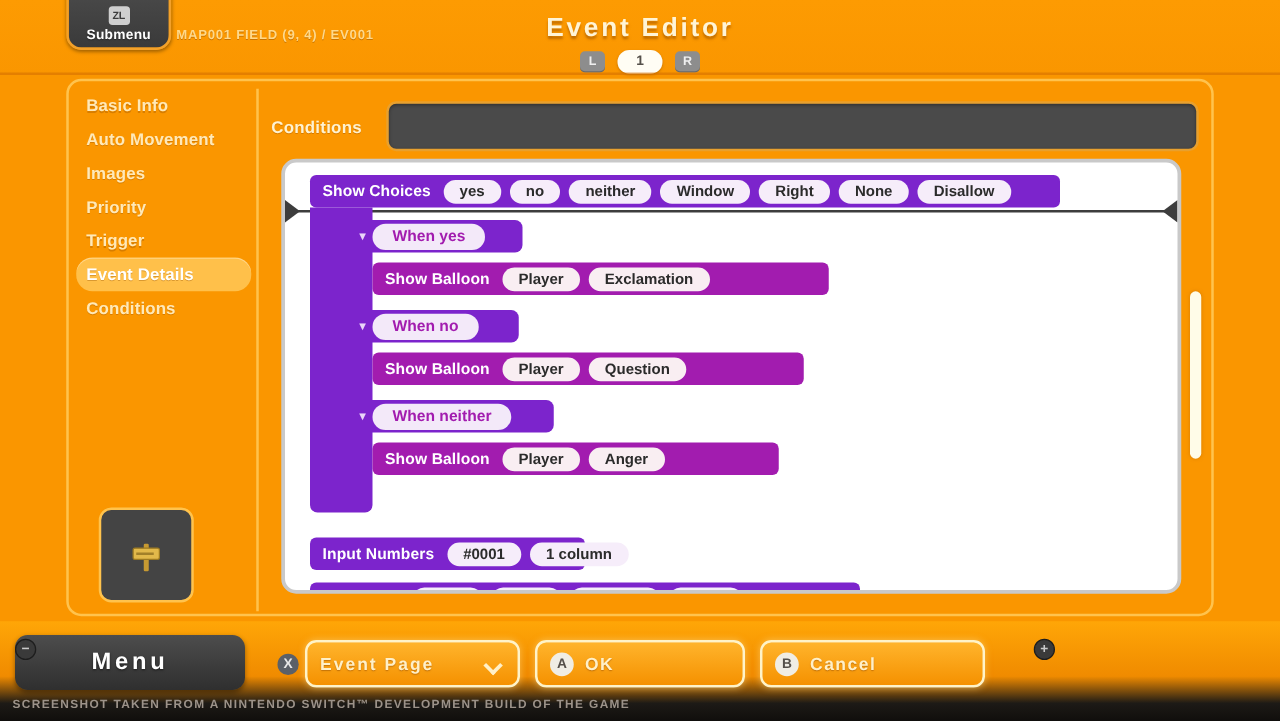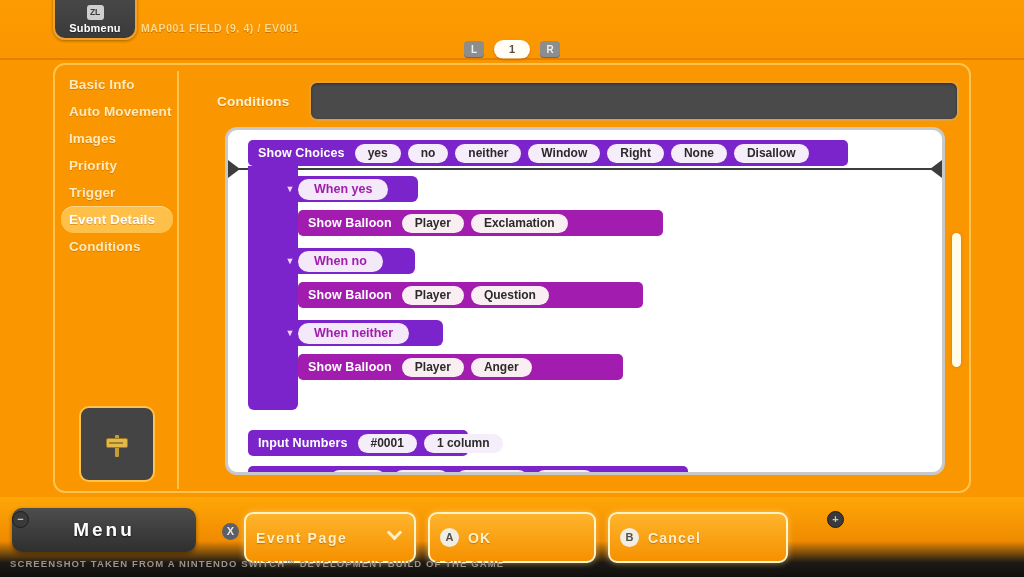--- a/index.html
+++ b/index.html
@@ -86,21 +86,21 @@
     position: absolute; left: 53px; top: 63px;
     width: 918px; height: 430px;
     background: #FA9600;
     border: 2px solid #FFC34D;
     border-radius: 12px;
   }
 
   
   #sidebar {
     position: absolute; left: 0; top: 6px;
-    width: 124px; height: 418px;
+    width: 152px; height: 418px;
     border-right: 2px solid #FFC24C;
   }
   .side-item {
     position: relative;
     height: 27px; margin: 0 4px 0 6px;
     display: flex; align-items: center;
     padding-left: 8px;
     font-size: 13.5px; font-weight: bold;
     color: #FFE9B8;
     letter-spacing: .1px;
@@ -279,21 +279,21 @@
     box-shadow: 0 2px 4px rgba(0,0,0,.4);
     display: flex; align-items: center; justify-content: center;
   }
   #play-label {
     color: #FFFFFF; font-size: 19px; font-weight: bold;
     letter-spacing: 2.5px;
     text-shadow: 0 1px 2px rgba(0,0,0,.6);
   }
 
   .glow-btn {
-    position: absolute; top: 15px; height: 51px;
+    position: absolute; top: 15px; height: 38px;
     background: linear-gradient(180deg,#FFB42C 0%, #F59100 100%);
     border: 2px solid #FFF3C8;
     border-radius: 9px;
     display: flex; align-items: center;
     padding-left: 10px;
     box-shadow: 0 0 6px rgba(255,220,140,.55);
   }
   .btn-key {
     width: 19px; height: 19px; border-radius: 50%;
     background: #F0EDE4; color: #55504a;
@@ -337,20 +337,21 @@
 
 <div id="topbar">
 
   <div id="submenu-btn">
     <div id="zl-icon">ZL</div>
     <div id="submenu-label">Submenu</div>
   </div>
 
   <div id="breadcrumb">MAP001 FIELD (9, 4) / EV001</div>
 
+  <div id="page-title">Event Editor</div>
 
   <div id="page-nav">
     <div class="lr-btn">L</div>
     <div id="page-num">1</div>
     <div class="lr-btn">R</div>
   </div>
 
   <div id="topbar-rule"></div>
 </div>
 

